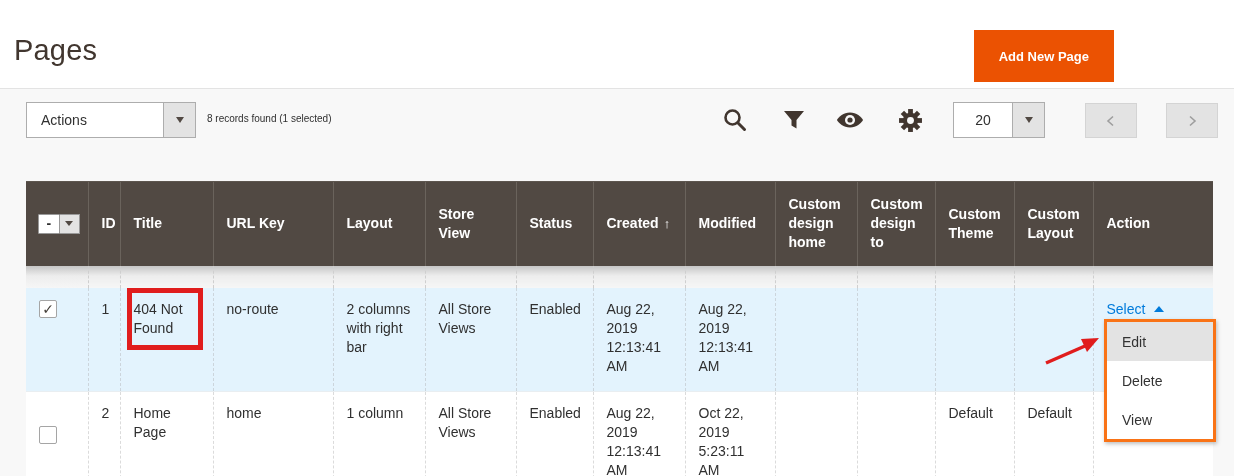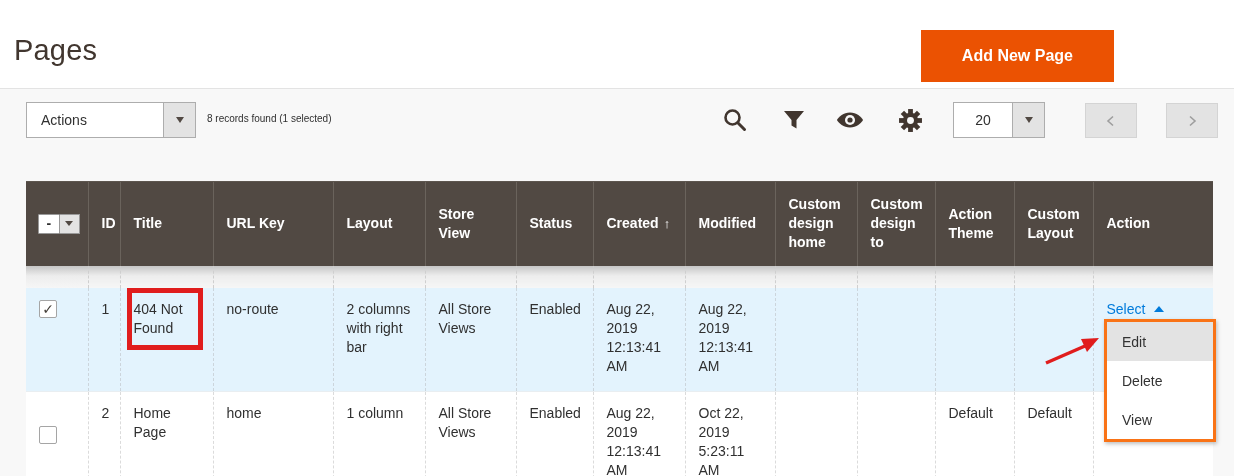--- a/index.html
+++ b/index.html
@@ -2,22 +2,22 @@
 <html><head>
 <meta charset="utf-8">
 <style>
   * { margin:0; padding:0; box-sizing:border-box; }
   html,body { width:1234px; height:476px; overflow:hidden; }
   body { font-family:"Liberation Sans","DejaVu Sans",sans-serif; background:#ffffff; color:#303030; }
   .stage { position:relative; width:1120px; height:476px;margin-top:20px; }
 
   
   .page-title { position:absolute; left:14px; top:14px; font-size:29px; font-weight:400; color:#41362f; letter-spacing:.2px; }
-  .btn-primary { position:absolute; right:6px; top:10px; height:52px; padding:0 40px;
-    background:#eb5202; color:#fff; border:1px solid #eb5202; font-size:16px; font-weight:700;
+  .btn-primary { position:absolute; right:6px; top:10px; height:52px; padding:0 24px;
+    background:#eb5202; color:#fff; border:1px solid #eb5202; font-size:13px; font-weight:700;
     font-family:inherit; cursor:pointer; }
   .top-divider { position:absolute; left:0; top:68px; width:1234px; height:1px; background:#e3e3e3; }
   .content-bg { position:absolute; left:0; top:69px; width:1234px; height:407px; background:#f8f8f8; }
 
   
   .select-ctl { position:absolute; top:82px; height:36px; display:flex; z-index:2; }
   .select-ctl .val { background:#fff; border:1px solid #adadad; border-right:none; height:36px;
      display:flex; align-items:center; padding:0 10px 0 14px; font-size:14px; color:#303030; }
   .select-ctl .arrow-btn { width:33px; height:36px; background:#e3e3e3; border:1px solid #adadad;
      display:flex; align-items:center; justify-content:center; cursor:pointer; }
@@ -172,21 +172,21 @@
         <th>ID</th>
         <th>Title</th>
         <th>URL Key</th>
         <th>Layout</th>
         <th>Store View</th>
         <th>Status</th>
         <th><span>Created</span><span class="sort-ind">↑</span></th>
         <th>Modified</th>
         <th>Custom design home</th>
         <th>Custom design to</th>
-        <th>Action Theme</th>
+        <th>Custom Theme</th>
         <th>Custom Layout</th>
         <th>Action</th>
       </tr>
     </thead>
     <tbody>
       <tr class="shadow-row">
         <td></td>
           <td></td>
           <td></td>
           <td></td>

